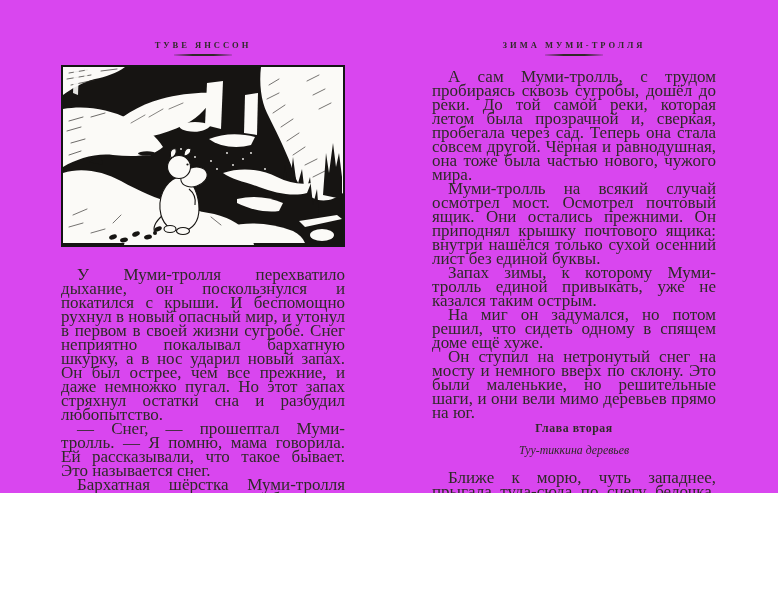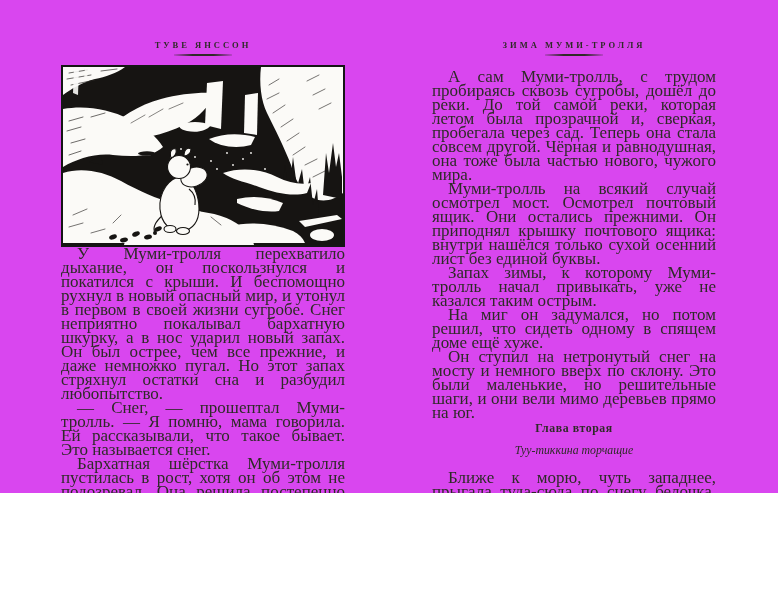--- a/index.html
+++ b/index.html
@@ -33,21 +33,21 @@
   .illustration svg { display:block; width:284px; height:182px; }
 
   .body-text {
     font-size:17px;
     line-height:14px;
     text-align:justify;
     text-justify:inter-word;
   }
   .body-text p { margin:0; text-indent:16px; }
 
-  .page-left  .body-text { }
+  .page-left  .body-text { margin-top:21px; }
   .page-right .body-text.pre-chapter { margin-top:14px; }
 
   .chapter-title {
     margin-top:1px;
     text-align:center;
     font-weight:bold;
     font-size:11.8px;
     letter-spacing:.6px;
   }
   .chapter-subtitle {
@@ -203,27 +203,27 @@
     <div class="folio">[ 14 ]</div>
   </div>
 
   <div class="page page-right">
     <div class="running-head">ЗИМА МУМИ-ТРОЛЛЯ</div>
     <div class="head-rule"></div>
 
     <div class="body-text pre-chapter">
       <p>А сам Муми-тролль, с трудом пробираясь сквозь сугробы, дошёл до реки. До той самой реки, которая летом была прозрачной и, сверкая, пробегала через сад. Теперь она стала совсем другой. Чёрная и равнодушная, она тоже была частью нового, чужого мира.</p>
       <p>Муми-тролль на всякий случай осмотрел мост. Осмотрел почтовый ящик. Они остались прежними. Он приподнял крышку почтового ящика: внутри нашёлся только сухой осенний лист без единой буквы.</p>
-      <p>Запах зимы, к которому Муми-тролль начал привыкать, уже не казался таким острым.</p>
+      <p>Запах зимы, к которому Муми-тролль единой привыкать, уже не казался таким острым.</p>
       <p>На миг он задумался, но потом решил, что сидеть одному в спящем доме ещё хуже.</p>
       <p>Он ступил на нетронутый снег на мосту и немного вверх по склону. Это были маленькие, но решительные шаги, и они вели мимо деревьев прямо на юг.</p>
     </div>
 
     <div class="chapter-title">Глава вторая</div>
-    <div class="chapter-subtitle">Туу-тиккина торчащие</div>
+    <div class="chapter-subtitle">Туу-тиккина деревьев</div>
 
     <div class="body-text post-chapter">
       <p>Ближе к морю, чуть западнее, прыгала туда-сюда по снегу белочка. Это была довольно глупенькая белочка. В мыслях она называла себя Белочкой-с-красивым-хвостиком. Но мыслей у неё было немного, и они не задерживались в голове. Белочка больше полагалась на ощущения и запахи. Как раз сейчас она ощутила, что матрасик у неё в дупле стал жестковат, и отправилась на поиски нового.</p>
       <p>Время от времени она бормотала себе под нос: «Матрасик...» — чтобы не забыть, за чем идёт. А то всё так легко забывается.</p>
     </div>
 
     <div class="folio">[ 12 ]</div>
   </div>
 
 </div>

